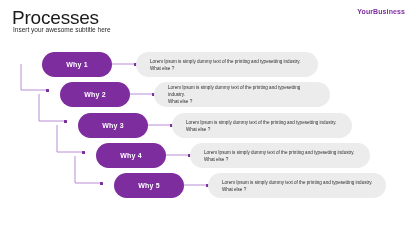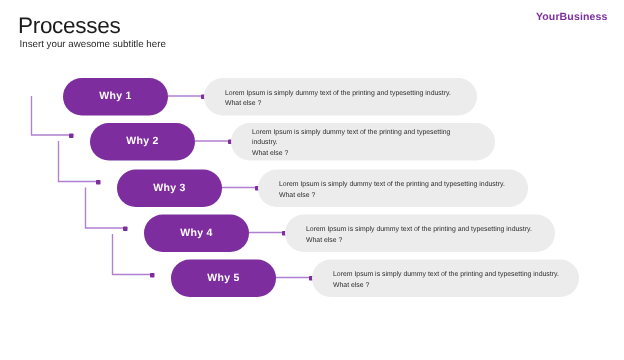--- a/index.html
+++ b/index.html
@@ -20,21 +20,21 @@
   #slide-header {
     position: absolute;
     left: 0; top: 0;
     width: 416px;
     height: 44px;
   }
   #page-title {
     position: absolute;
     left: 12px;
     top: 7px;
-    font-size: 15px;
+    font-size: 19px;
     font-weight: 400;
     letter-spacing: -0.2px;
     color: #1b1b1b;
     line-height: 21px;
     white-space: nowrap;
   }
   #page-subtitle {
     position: absolute;
     left: 13px;
     top: 26px;

